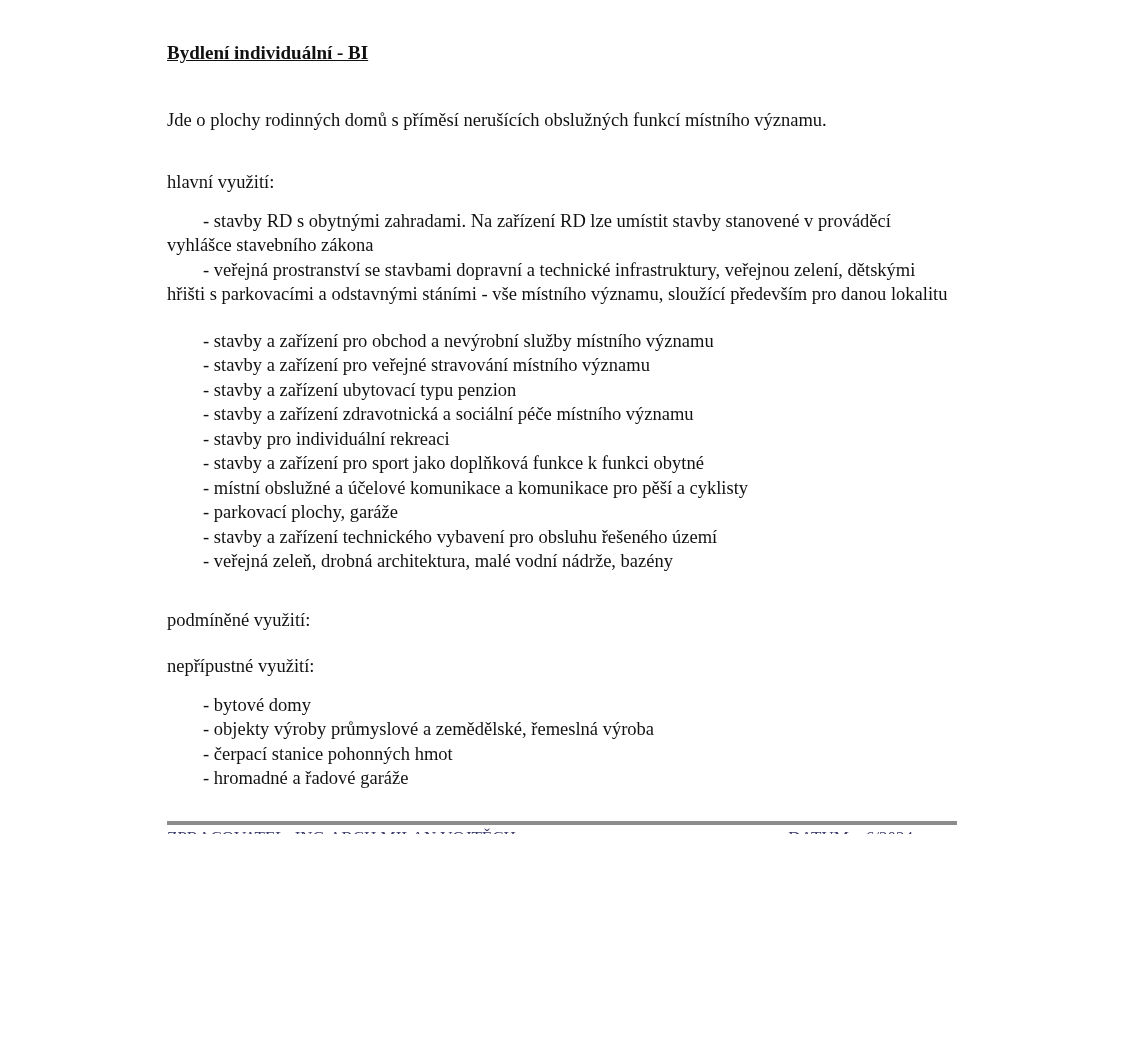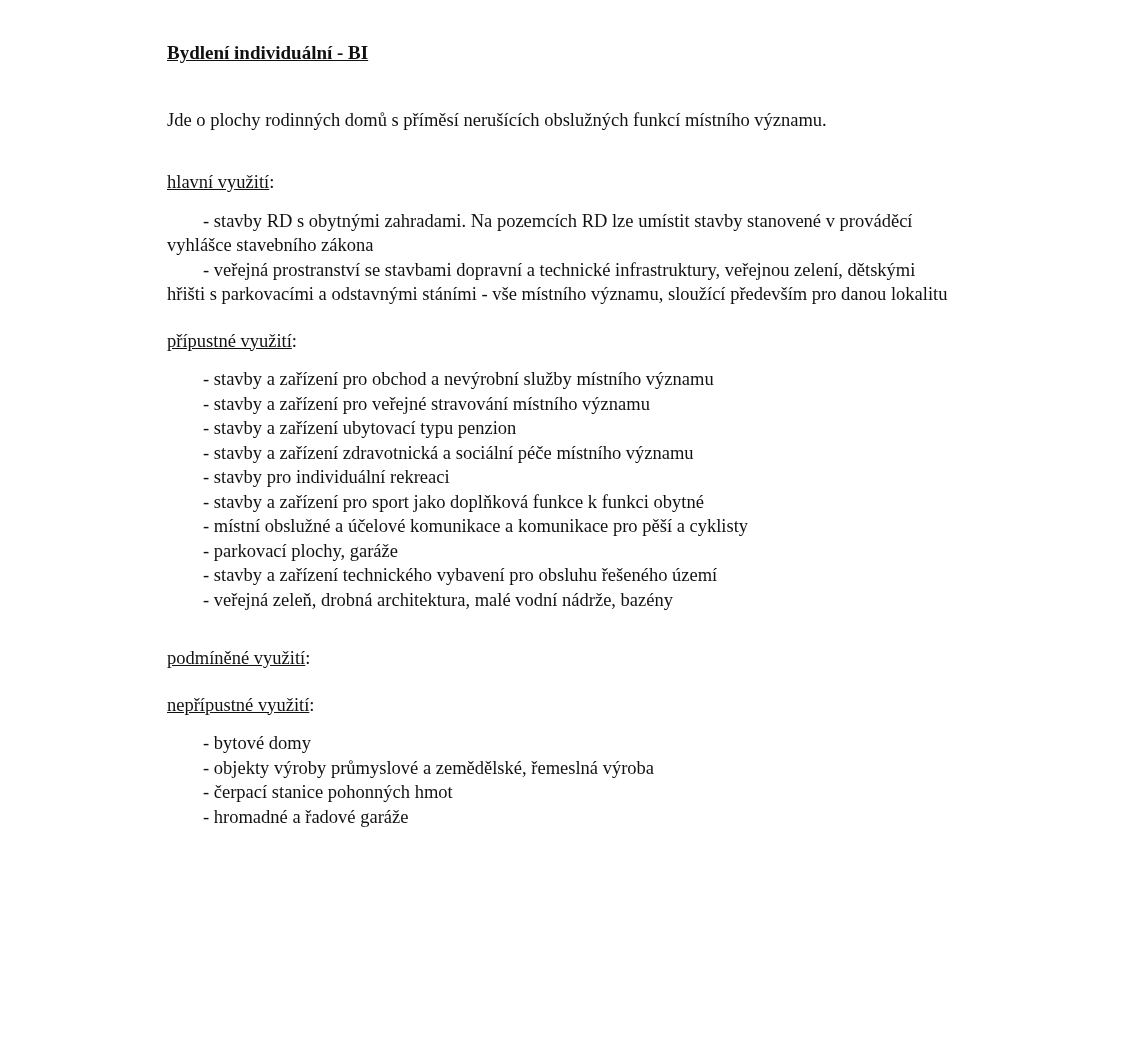--- a/index.html
+++ b/index.html
@@ -21,21 +21,21 @@
     margin: 0;
     font-size: 19px;
     font-weight: bold;
     text-decoration: underline;
   }
   .intro { margin: 42px 0 0 0; }
   section { margin-top: 22px; }
   section.s0 { margin-top: 38px; }
   section.s2 { margin-top: 34px; }
   .heading { margin: 0; }
-  .heading .u { text-decoration: underline; }
+  .heading .u { }
   .items { margin-top: 14px; }
   .items p { margin: 0; text-indent: 36px; }
   .doc-footer { width: 790px; margin-top: 30px; }
   .rule { height: 4px; background: var(--divider, #8c8c8c); }
   .footer-row {
     display: flex;
     justify-content: space-between;
     margin-top: 3px;
     color: var(--footer-text, #3b3b6b);
     font-size: 17px;
@@ -47,26 +47,25 @@
 <body>
 
 <div class="page">
   <div class="content">
     <p class="doc-title">Bydlení individuální - BI</p>
     <p class="intro">Jde o plochy rodinných domů s příměsí nerušících obslužných funkcí místního významu.</p>
     <div>
         <section class="s0">
           <p class="heading"><span class="u">hlavní využití</span><span>:</span></p>
           <div class="items">
-            <p>- stavby RD s obytnými zahradami. Na pozemcích RD lze umístit stavby stanovené v prováděcí vyhlášce stavebního zákona</p>
+            <p>- stavby RD s obytnými zahradami. Na zařízení RD lze umístit stavby stanovené v prováděcí vyhlášce stavebního zákona</p>
             <p>- veřejná prostranství se stavbami dopravní a technické infrastruktury, veřejnou zelení, dětskými hřišti s parkovacími a odstavnými stáními - vše místního významu, sloužící především pro danou lokalitu</p>
           </div>
         </section>
         <section class="s1">
-          <p class="heading"><span class="u">přípustné využití</span><span>:</span></p>
           <div class="items">
             <p>- stavby a zařízení pro obchod a nevýrobní služby místního významu</p>
             <p>- stavby a zařízení pro veřejné stravování místního významu</p>
             <p>- stavby a zařízení ubytovací typu penzion</p>
             <p>- stavby a zařízení zdravotnická a sociální péče místního významu</p>
             <p>- stavby pro individuální rekreaci</p>
             <p>- stavby a zařízení pro sport jako doplňková funkce k funkci obytné</p>
             <p>- místní obslužné a účelové komunikace a komunikace pro pěší a cyklisty</p>
             <p>- parkovací plochy, garáže</p>
             <p>- stavby a zařízení technického vybavení pro obsluhu řešeného území</p>

